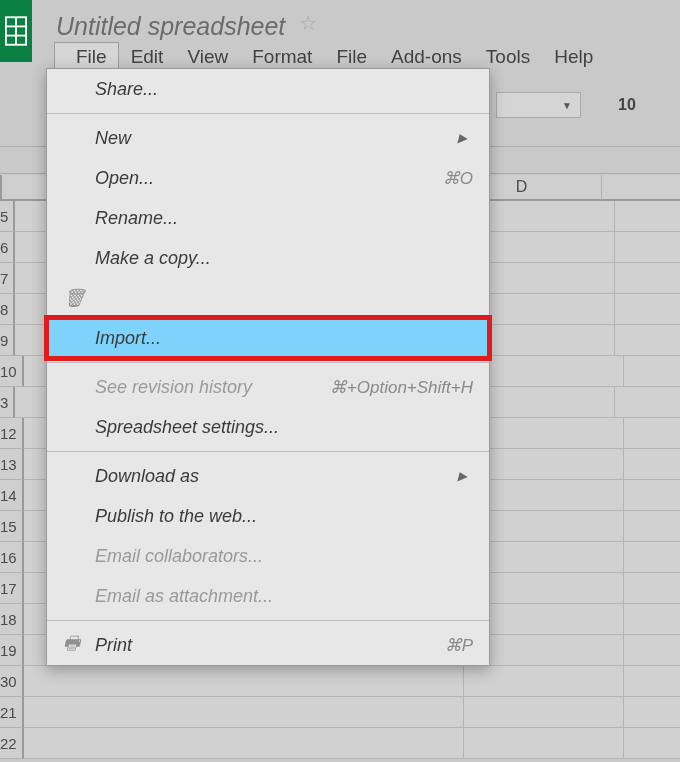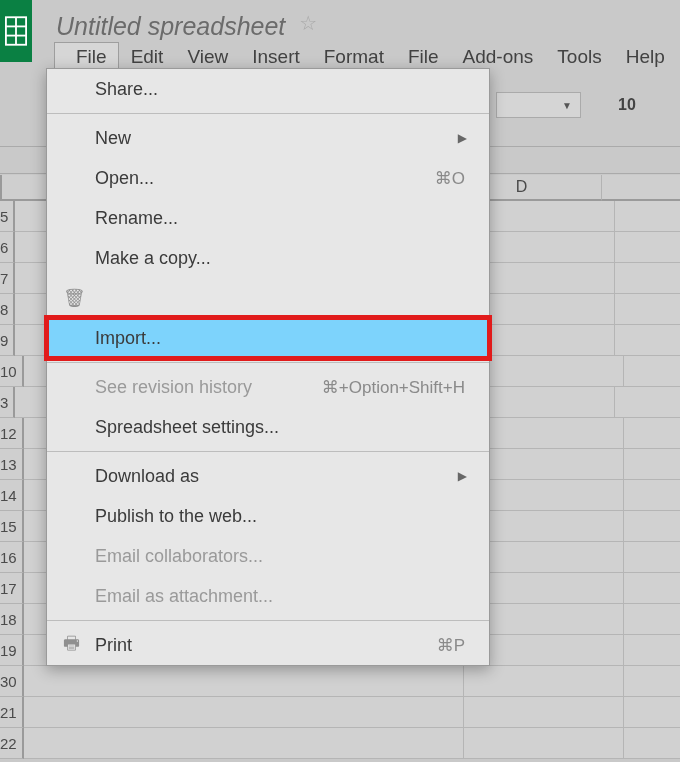--- a/index.html
+++ b/index.html
@@ -151,22 +151,23 @@
     border: 1px solid #9a9a9a;
     box-shadow: 0 4px 14px rgba(0,0,0,0.3);
     font-size: 18px;
     color: #3b3b3b;
   }
   .file-menu .mi {
     display: flex;
     align-items: center;
     height: 40px;
     padding-left: 48px;
-    padding-right: 24px;
+    padding-right: 16px;
     position: relative;
+    font-style: italic;
   }
   .file-menu .mi.disabled { color: #9a9a9a; }
   .file-menu .mi .label { flex: 1; }
   .file-menu .mi .shortcut { color: #8a8a8a; font-size: 17px; }
   .file-menu .mi .submenu-arrow {
     position: absolute; right: 22px;
     font-size: 12px; color: #676767;
   }
   .file-menu .mi .lead-icon {
     position: absolute; left: 16px;
@@ -196,21 +197,20 @@
 
 <div class="title-row">
   <span class="doc-title">Untitled spreadsheet</span>
   <span class="star">☆</span>
 </div>
 
 <div class="menubar" id="menubar">
     <div class="item active">File</div>
     <div class="item">Edit</div>
     <div class="item">View</div>
-    <div class="item">Insert</div>
     <div class="item">Format</div>
     <div class="item">File</div>
     <div class="item">Add-ons</div>
     <div class="item">Tools</div>
     <div class="item">Help</div>
   </div>
 
 <div class="toolbar">
   <div class="toolbar-dd" style="left:496px;">
     <span class="caret">▼</span>

